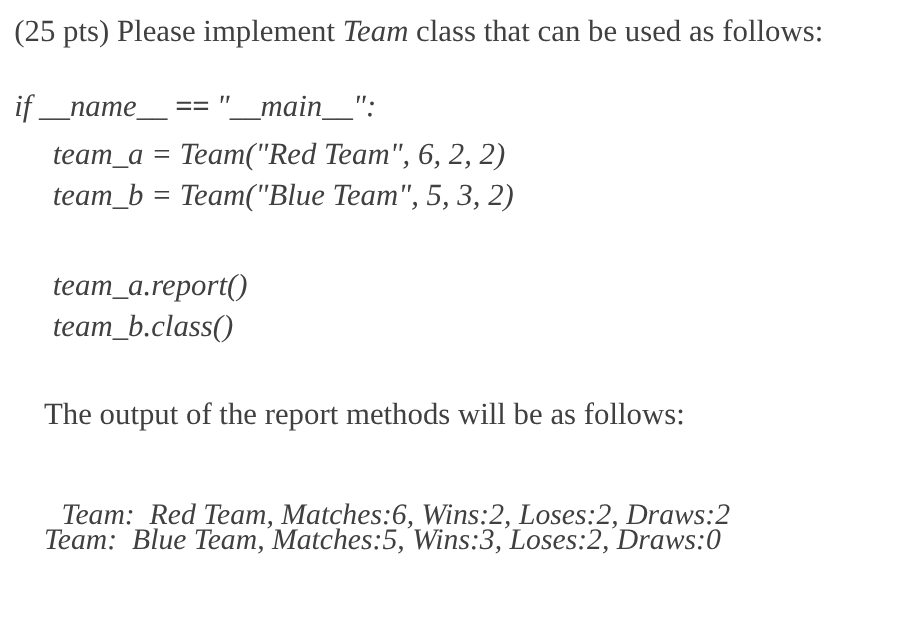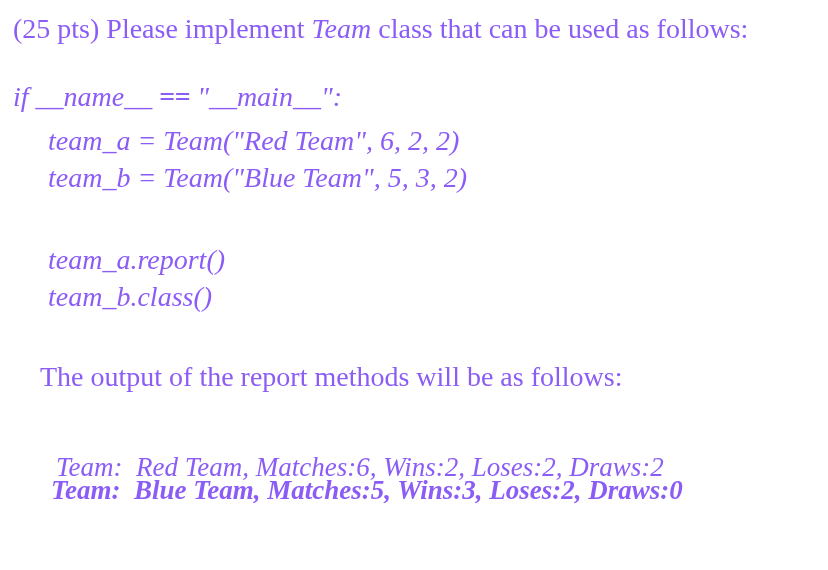--- a/index.html
+++ b/index.html
@@ -20,21 +20,21 @@
     position: relative;
     width: 828px;
     height: 570px;
     background: #ffffff;
   }
 
   
   .line {
     position: absolute;
     white-space: pre;
-    color: #8b5cf6;
+    color: #404040;
     font-family: "Liberation Serif", "DejaVu Serif", serif;
   }
 
   
   .prompt {
     font-size: 28px;
     line-height: 30px;
     font-style: normal;
   }
   .prompt .em {
@@ -62,21 +62,21 @@
 
   
   .l1  { left: 13px;  top: 14px;  }
   .l2  { left: 13px;  top: 82px;  }
   .l3  { left: 48px;  top: 126px; }
   .l4  { left: 48px;  top: 163px; }
   .l5  { left: 48px;  top: 245px; font-style: italic; }
   .l6  { left: 48px;  top: 282px; }
   .l7  { left: 12px;  top: 362px; margin-left: 28px; }
   .l8  { left: 43px;  top: 453px; margin-left: 13px; }
-  .l9  { left: 51px;  top: 476px; font-weight: bold; }
+  .l9  { left: 40px;  top: 476px; }
 </style>
 </head>
 <body>
 
 <div class="page">
 
   <div class="line prompt l1"><span>(25 pts) Please implement </span><span class="em">Team</span><span> class that can be used as follows:</span></div>
 
   <div class="line code l2"><span>if __name__ </span><span class="op">==</span><span> "__main__":</span></div>
 

